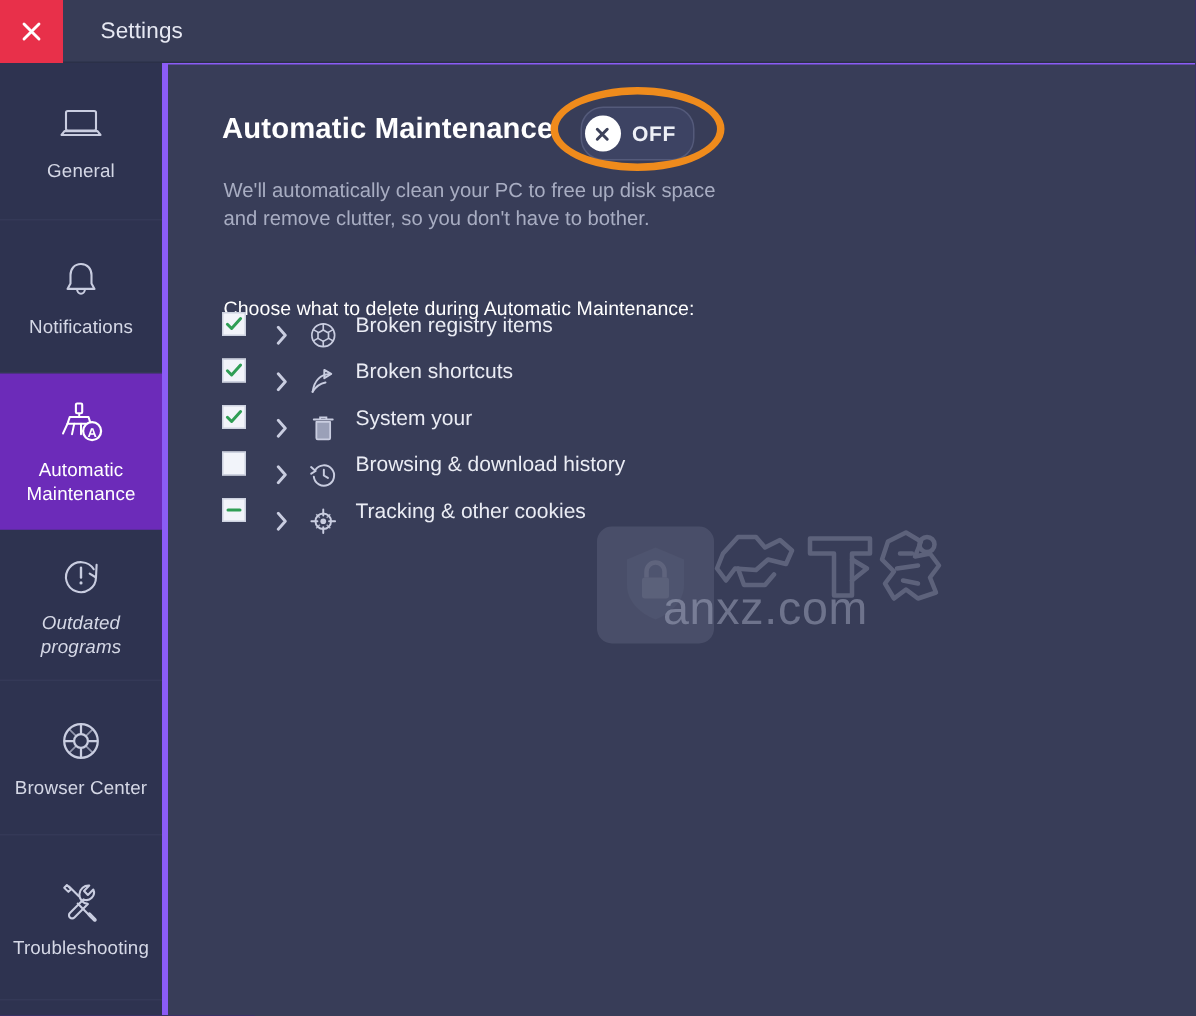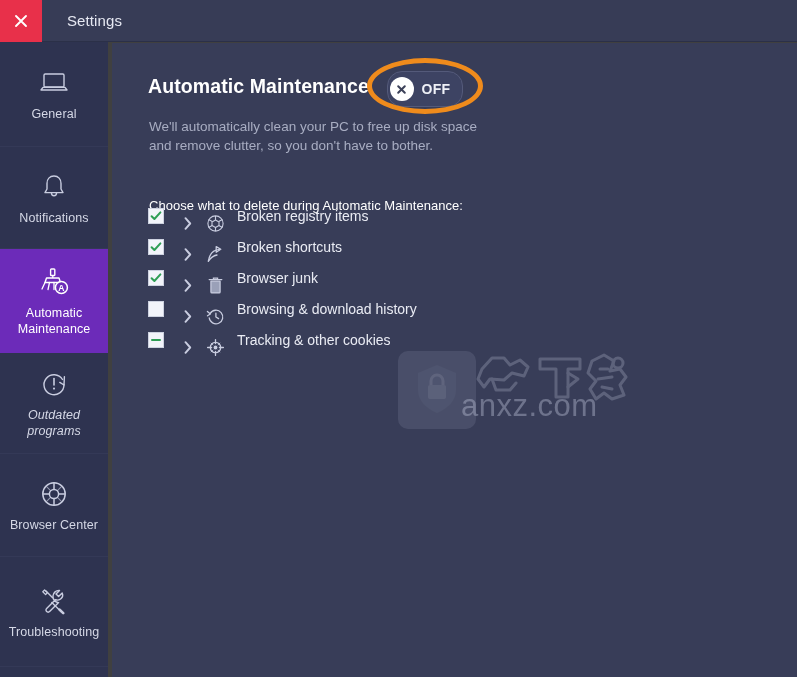--- a/index.html
+++ b/index.html
@@ -9,21 +9,21 @@
   }
   body {
     font-family: "Liberation Sans", sans-serif;
     -webkit-font-smoothing: antialiased;
   }
   #app {
     position: relative;
     width: 797px;
     height: 677px;
     overflow: hidden;
-    background: #404040;
+    background: #8b5cf6;
   }
 
   
   .titlebar {
     position: absolute;
     left: 0; top: 0;
     width: 797px; height: 42px;
     background: #373c56;
     border-bottom: 1px solid #2b3048;
     box-sizing: border-box;
@@ -249,21 +249,20 @@
   .wm-text {
     position: absolute;
     left: 330px;
     top: 345px;
     font-size: 31px;
     color: #b9bfd4;
     opacity: 0.42;
     letter-spacing: 0.5px;
     pointer-events: none;
     font-family: "Liberation Sans", sans-serif;
-    margin-left: 19px;
   }
 </style>
 </head>
 <body>
 
 <div id="app">
 
   <div class="titlebar">
     <div class="close-btn">
       <span>
@@ -426,21 +425,21 @@
             <path d="M1.5 1.2 L6.2 6.5 L1.5 11.8" fill="none" stroke="#c9cde0" stroke-width="1.9" stroke-linecap="round" stroke-linejoin="round"></path>
           </svg>
         </div>
         <div class="row-icon">
           <svg width="19" height="19" viewBox="0 0 19 19">
             <path d="M3.2 3.6 H15.8" stroke="#c9cde0" stroke-width="1.3" stroke-linecap="round"></path>
             <path d="M7.4 3.6 V2.2 H11.6 V3.6" fill="none" stroke="#c9cde0" stroke-width="1.2"></path>
             <path d="M4.9 5.2 H14.1 V16 A0.9 0.9 0 0 1 13.2 16.9 H5.8 A0.9 0.9 0 0 1 4.9 16 Z" fill="#9aa0b8" stroke="#c9cde0" stroke-width="1.2" stroke-linejoin="round"></path>
           </svg>
         </div>
-        <div class="row-label">Browser junk</div>
+        <div class="row-label">System your</div>
       </div>
 
 
       <div class="list-row">
         <div class="cb"></div>
         <div class="chev">
           <svg width="8" height="13" viewBox="0 0 8 13">
             <path d="M1.5 1.2 L6.2 6.5 L1.5 11.8" fill="none" stroke="#c9cde0" stroke-width="1.9" stroke-linecap="round" stroke-linejoin="round"></path>
           </svg>
         </div>

